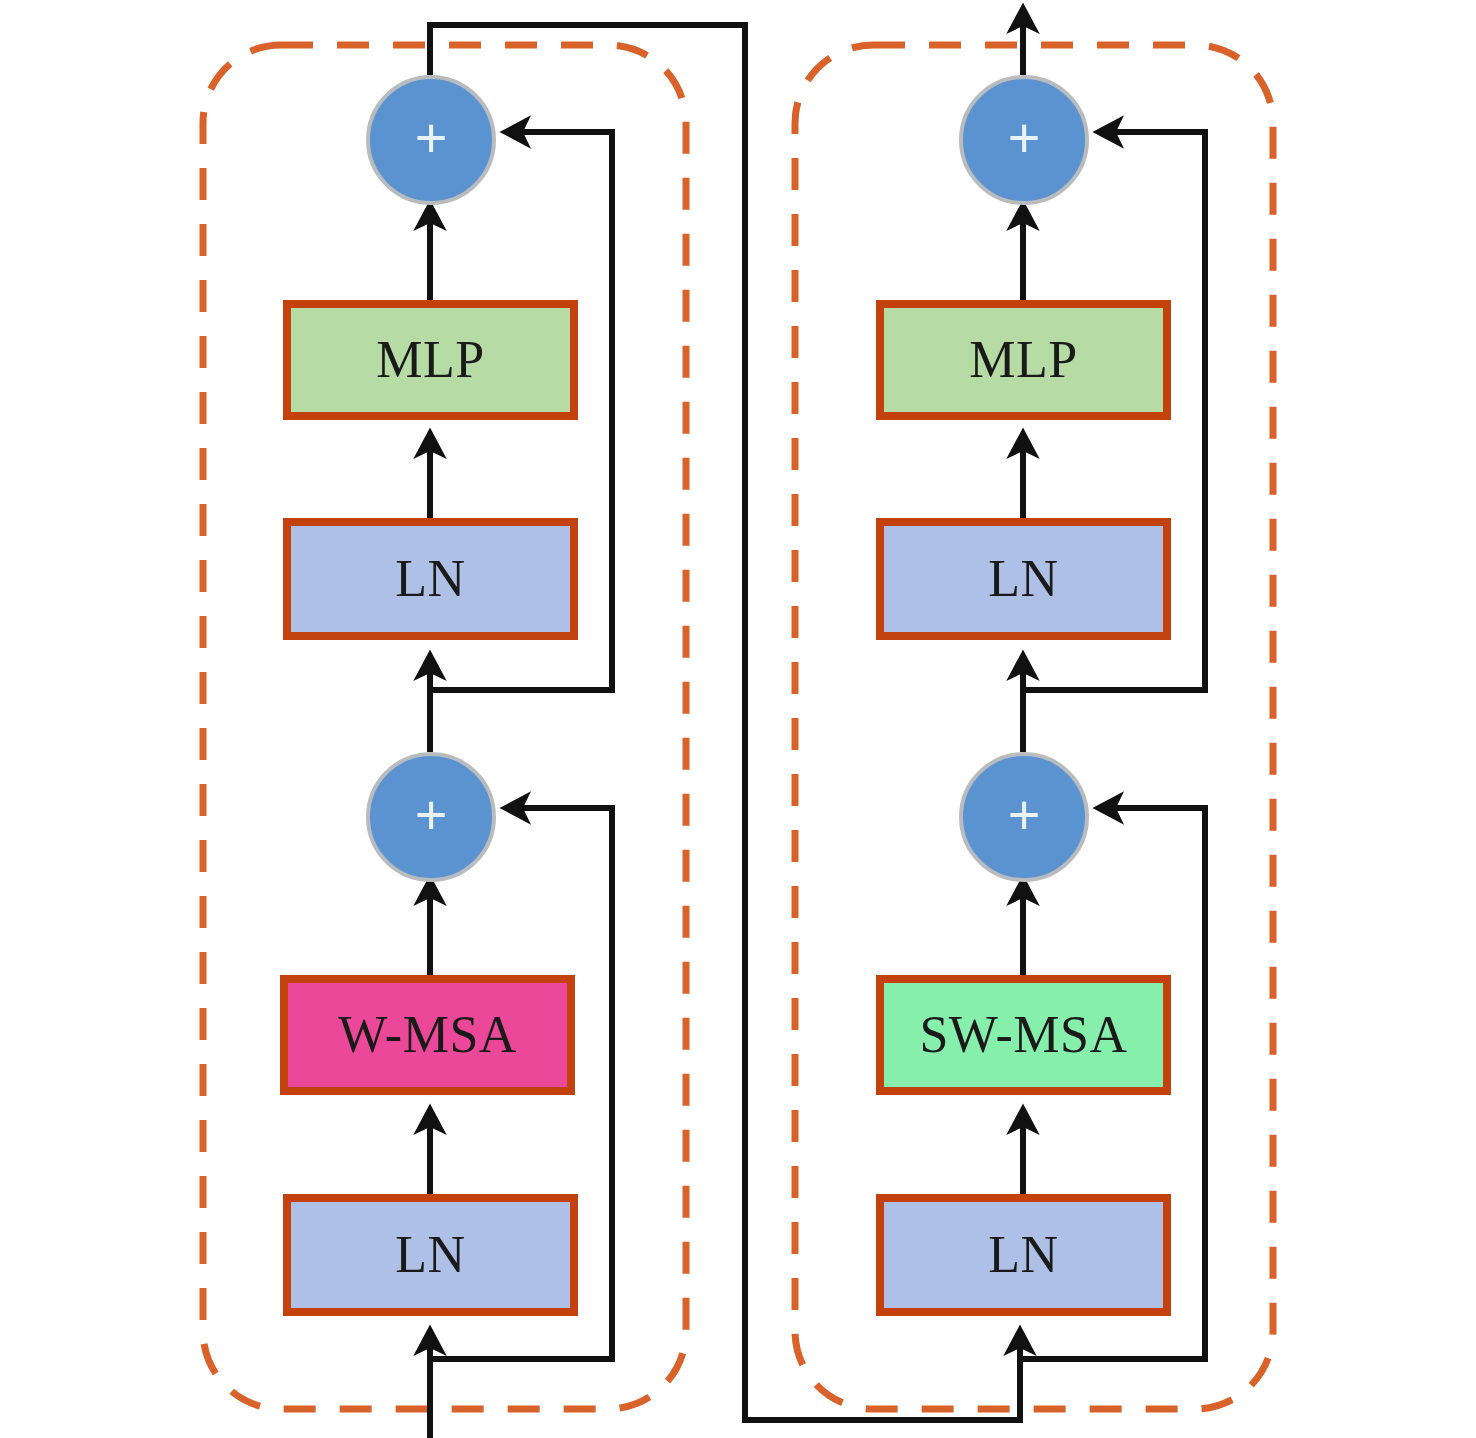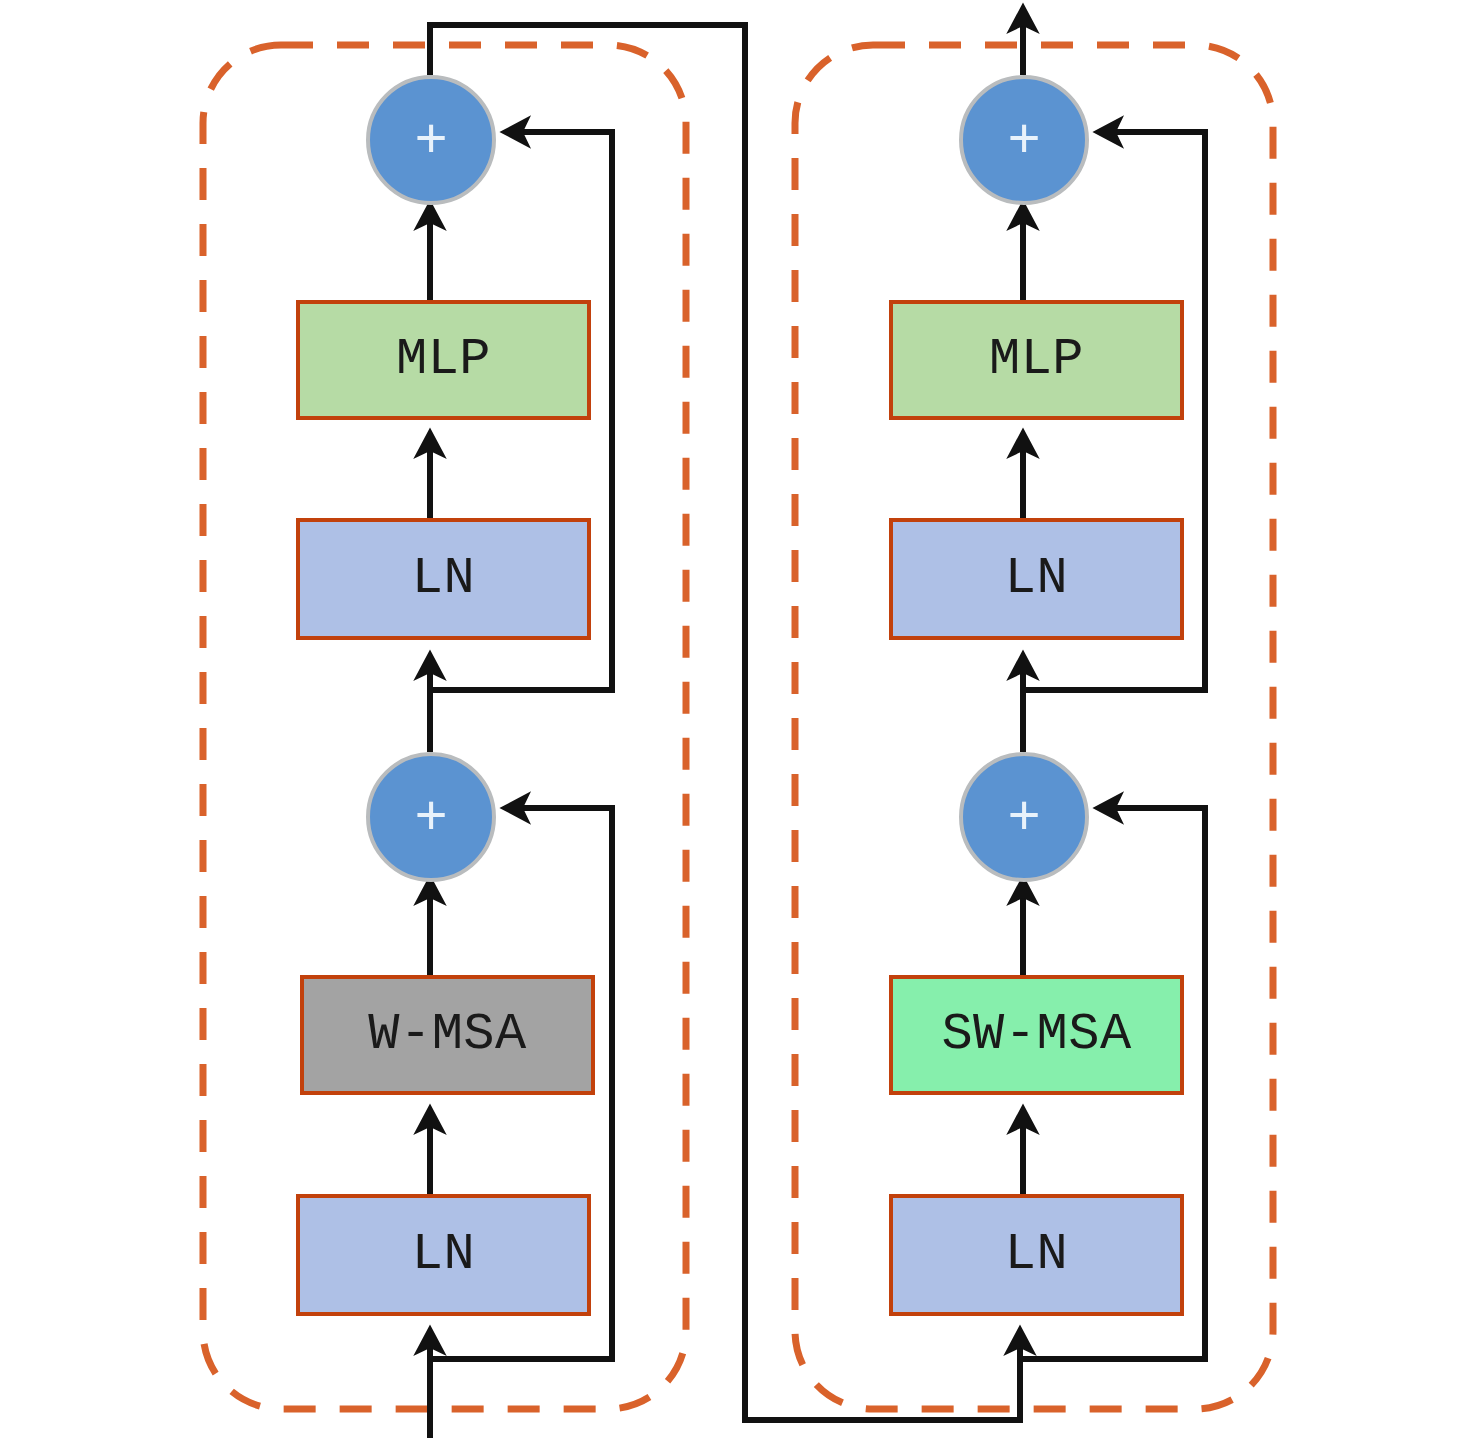--- a/index.html
+++ b/index.html
@@ -20,30 +20,29 @@
   #svg-layer {
     position: absolute;
     left: 0;
     top: 0;
     width: 1476px;
     height: 1438px;
   }
   .node-box {
     position: absolute;
     box-sizing: border-box;
-    border: 4px solid #c2410c;
+    border: 8px solid #c2410c;
     display: flex;
     align-items: center;
     justify-content: center;
-    font-family: Liberation Mono, monospace;
+    font-family: Liberation Serif, serif;
     font-size: 52px;
     color: #1a1a1a;
     letter-spacing: 0.5px;
     line-height: 1;
-    margin-left: 13px;
   }
   .add-node {
     position: absolute;
     box-sizing: border-box;
     border-radius: 50%;
     border: 4px solid #b9bcbe;
     display: flex;
     align-items: center;
     justify-content: center;
     font-family: "Liberation Sans", sans-serif;
@@ -106,21 +105,21 @@
   </svg>
 
   <div class="add-node" style="left:366px; top:75px; width:130px; height:130px; background:#5b93d1;">+</div>
 
   <div class="node-box" style="left:283px; top:300px; width:295px; height:120px; background:#b6dba5;">MLP</div>
 
   <div class="node-box" style="left:283px; top:518px; width:295px; height:122px; background:#aec0e6;">LN</div>
 
   <div class="add-node" style="left:366px; top:752px; width:130px; height:130px; background:#5b93d1;">+</div>
 
-  <div class="node-box" style="left:287px; top:975px; width:295px; height:120px; background:#a3a3a3;">W-MSA</div>
+  <div class="node-box" style="left:280px; top:975px; width:295px; height:120px; background:#ec4899;">W-MSA</div>
 
   <div class="node-box" style="left:283px; top:1194px; width:295px; height:122px; background:#aec0e6;">LN</div>
 
   <div class="add-node" style="left:959px; top:75px; width:130px; height:130px; background:#5b93d1;">+</div>
 
   <div class="node-box" style="left:876px; top:300px; width:295px; height:120px; background:#b6dba5;">MLP</div>
 
   <div class="node-box" style="left:876px; top:518px; width:295px; height:122px; background:#aec0e6;">LN</div>
 
   <div class="add-node" style="left:959px; top:752px; width:130px; height:130px; background:#5b93d1;">+</div>

